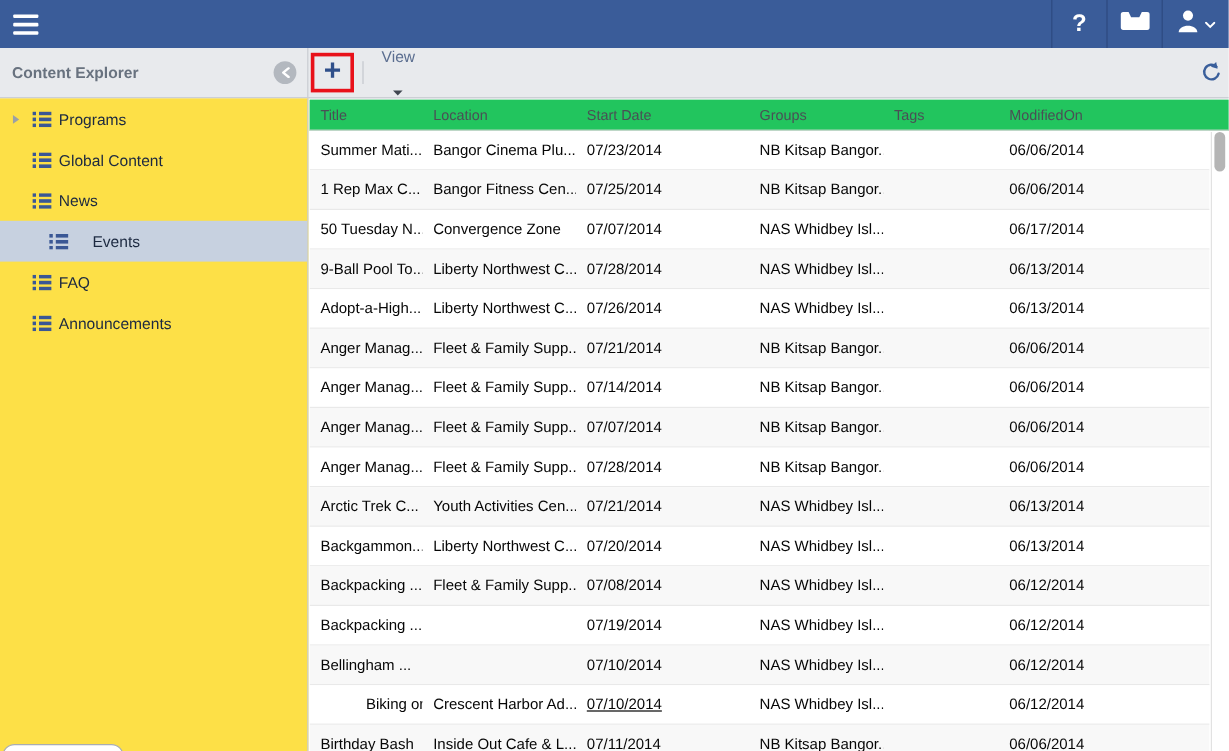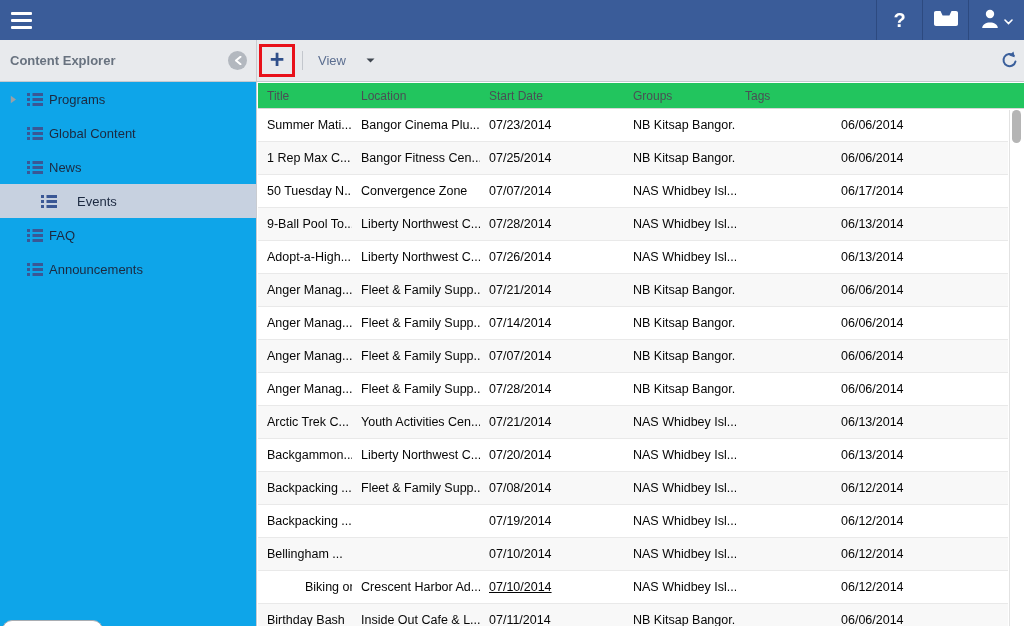--- a/index.html
+++ b/index.html
@@ -62,31 +62,31 @@
     font-size: 25px; font-weight: bold; color: #2f4f8a;
     background: transparent; border: none; cursor: pointer;
     font-family: "Liberation Sans", sans-serif;
     padding-bottom: 3px;
   }
   .tb-divider {
     position: absolute; left: 44px; top: 11px; width: 1px; height: 19px; background: #c3c7cd;
   }
   .view-dd {
     position: absolute; left: 60px; top: 0; height: 41px;
-    display: flex; align-items: center; gap: 20px; cursor: pointer;
+    display: flex; align-items: center; gap: 20px; cursor: pointer; flex-direction: column;
   }
   .view-label { font-size: 13px; color: #5b6e90; }
   .refresh-btn {
     position: absolute; right: 5px; top: 11px; width: 19px; height: 19px; cursor: pointer;
   }
 
   
   .sidebar {
     position: absolute; left: 0; top: 82px; bottom: 0; width: 257px;
-    background: #0ea5e9; border-right: 1px solid #c9ccd1;
+    background: #fde047; border-right: 1px solid #c9ccd1;
   }
   .side-item {
     height: 34px; display: flex; align-items: center;
     padding-left: 10px; cursor: pointer;
   }
   .side-item.selected { background: #c7d1e0; gap: 14px; }
   .arrow-slot { width: 17px; display: flex; align-items: center; }
   .side-label { margin-left: 6px; font-size: 13px; color: #1c2940; }
 
   
@@ -286,20 +286,21 @@
       </div>
     </div>
 </div>
 
 <div class="grid-header" id="grid-header">
     <span class="th" style="width: 94px;">Title</span>
     <span class="th" style="width: 128px;">Location</span>
     <span class="th" style="width: 144px;">Start Date</span>
     <span class="th" style="width: 112px;">Groups</span>
     <span class="th" style="width: 96px;">Tags</span>
+    <span class="th" style="width: 192px;">ModifiedOn</span>
   </div>
 <div class="grid-body" id="grid-body">
     <div class="grid-row">
       <span class="td" style="width: 94px;">Summer Mati...</span>
       <span class="td" style="width: 128px;">Bangor Cinema Plu...</span>
       <span class="td" style="width: 144px;">07/23/2014</span>
       <span class="td" style="width: 112px;">NB Kitsap Bangor...</span>
       <span class="td" style="width: 96px;"></span>
       <span class="td" style="width: 192px;">06/06/2014</span>
     </div>

